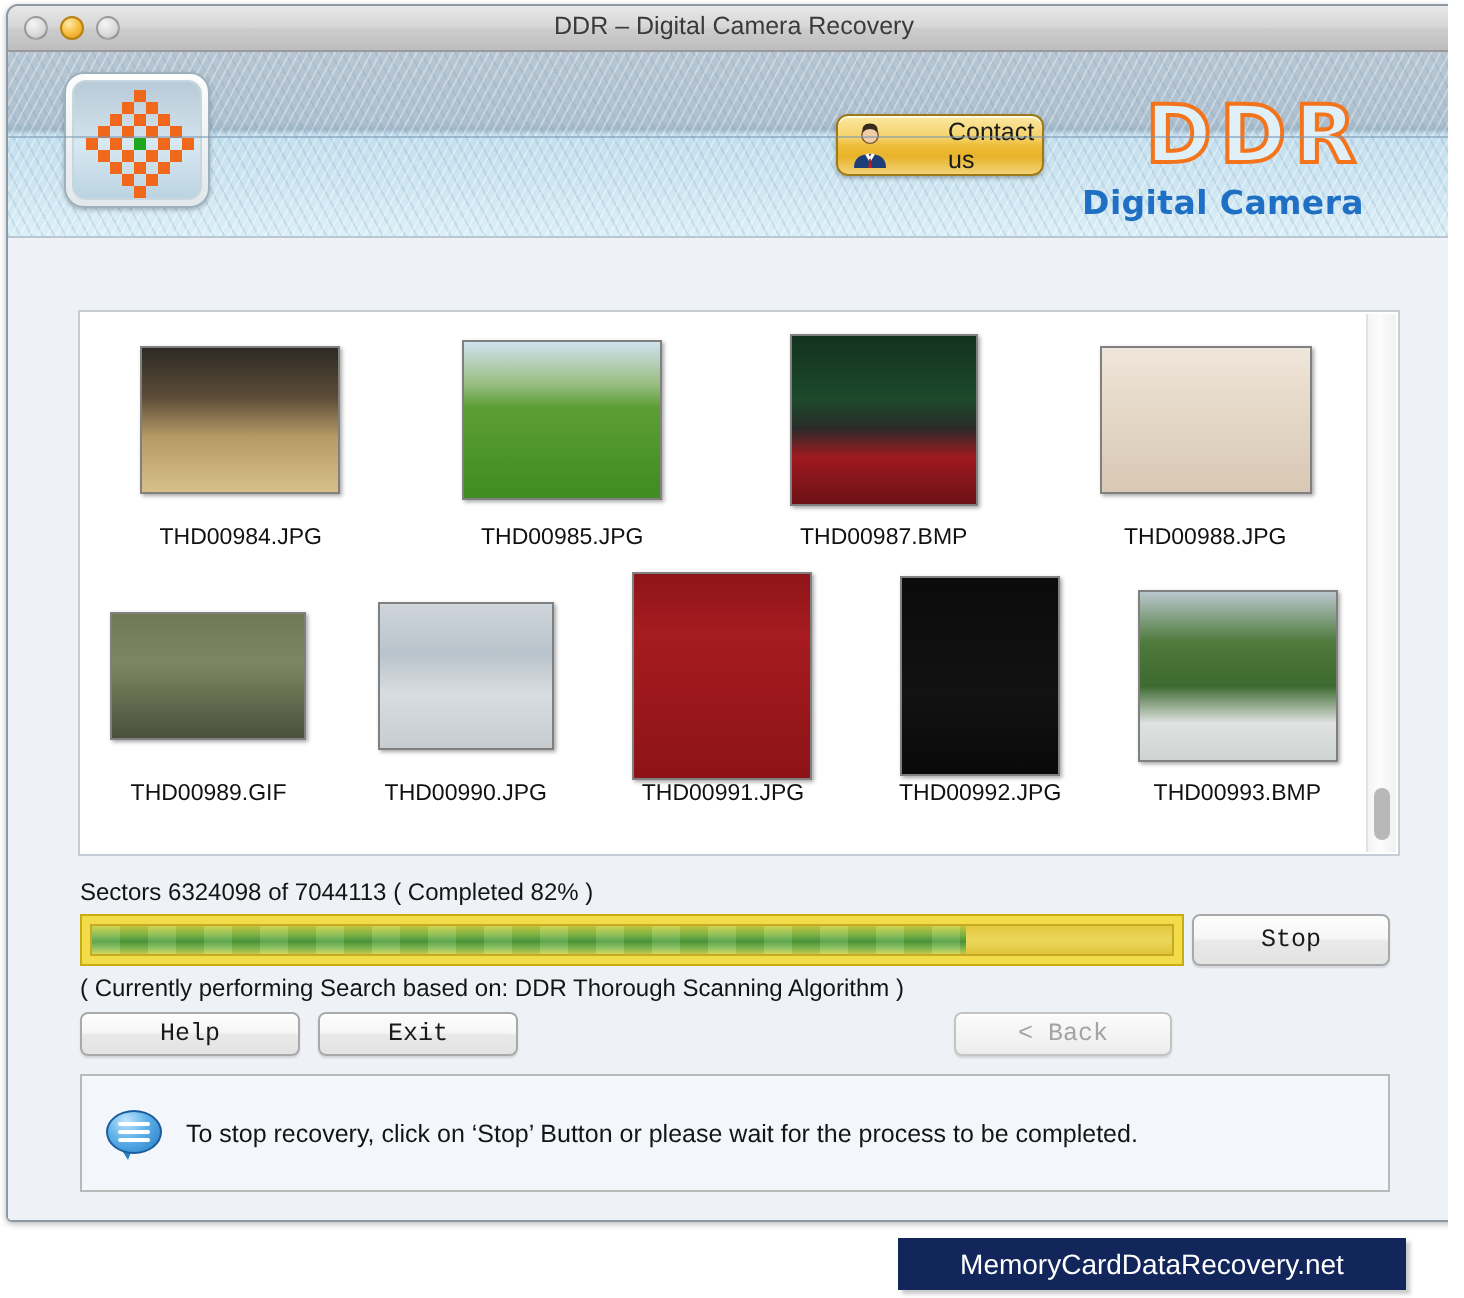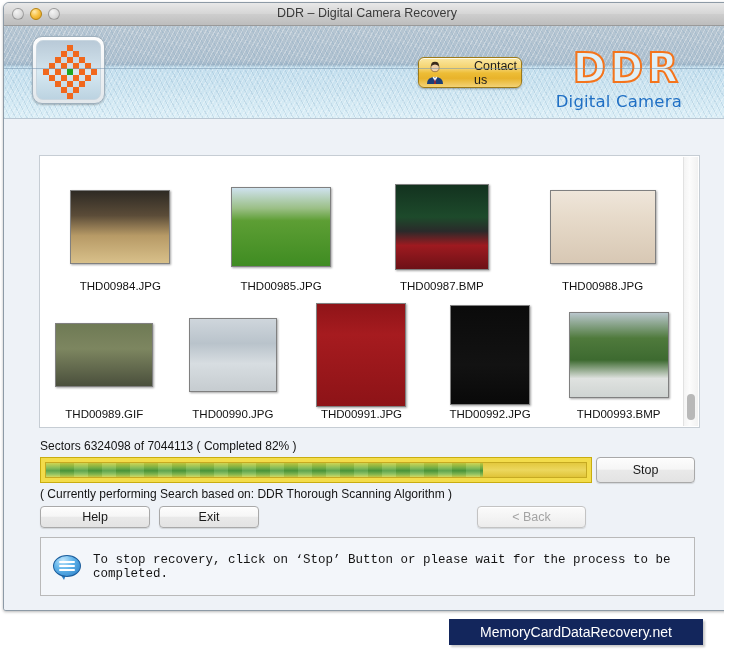--- a/index.html
+++ b/index.html
@@ -167,21 +167,21 @@
     color: #dff0f8;
     -webkit-text-stroke: 2px #f4741c;
     text-shadow: 0 1px 0 rgba(255,255,255,0.5);
     line-height: 1;
   }
   .brand-sub {
     position: absolute;
     right: 48px;
     top: 66px;
     font-size: 16.5px;
-    font-weight: normal;
+    font-weight: bold;
     color: #1f6fc4;
     font-family: "DejaVu Sans", sans-serif;
     letter-spacing: 0.2px;
   }
 
   
   .body-area {
     position: relative;
     height: calc(100% - 115px);
     background: #eef2f7;
@@ -227,21 +227,20 @@
   }
   .thumb-row {
     display: flex;
     height: 128px;
   }
   .thumb-cell {
     flex: 1 1 0;
     display: flex;
     flex-direction: column;
     align-items: center;
-    justify-content: flex-end;
     cursor: pointer;
   }
   .thumb-img-wrap {
     height: 92px;
     display: flex;
     align-items: center;
     justify-content: center;
   }
   .thumb-img {
     border: 1px solid #808080;
@@ -315,21 +314,21 @@
     border-radius: 4px;
     background: linear-gradient(to bottom, #fdfdfd 0%, #f6f6f6 46%, #e9e9e9 52%, #e3e3e3 100%);
     box-shadow: 0 1px 1px rgba(0,0,0,0.12), inset 0 1px 0 #ffffff;
     font-size: 12.5px;
     color: #1a1a1a;
     display: flex;
     align-items: center;
     justify-content: center;
     box-sizing: border-box;
     cursor: pointer;
-    font-family: Liberation Sans, sans-serif;
+    font-family: Liberation Mono, monospace;
   }
   .btn.disabled {
     color: #a3a3a3;
     border-color: #c3c3c3;
     background: linear-gradient(to bottom, #fbfbfb 0%, #f4f4f4 50%, #ececec 100%);
     cursor: default;
   }
   .nav-help  { position: absolute; left: 36px;  top: 387px; width: 110px; height: 22px; }
   .nav-exit  { position: absolute; left: 155px; top: 387px; width: 100px; height: 22px; }
   .nav-back  { position: absolute; left: 473px; top: 387px; width: 109px; height: 22px; }
@@ -381,21 +380,21 @@
     left: 6px;
     width: 16px;
     height: 2px;
     background: #ffffff;
     border-radius: 1px;
   }
   .msg-text {
     font-size: 12.5px;
     color: #141414;
     margin-left: 12px;
-    font-family: Liberation Mono, monospace;
+    font-family: Liberation Sans, sans-serif;
   }
 
   
   .watermark {
     position: absolute;
     left: 449px;
     top: 619px;
     width: 254px;
     height: 26px;
     background: #13265c;

